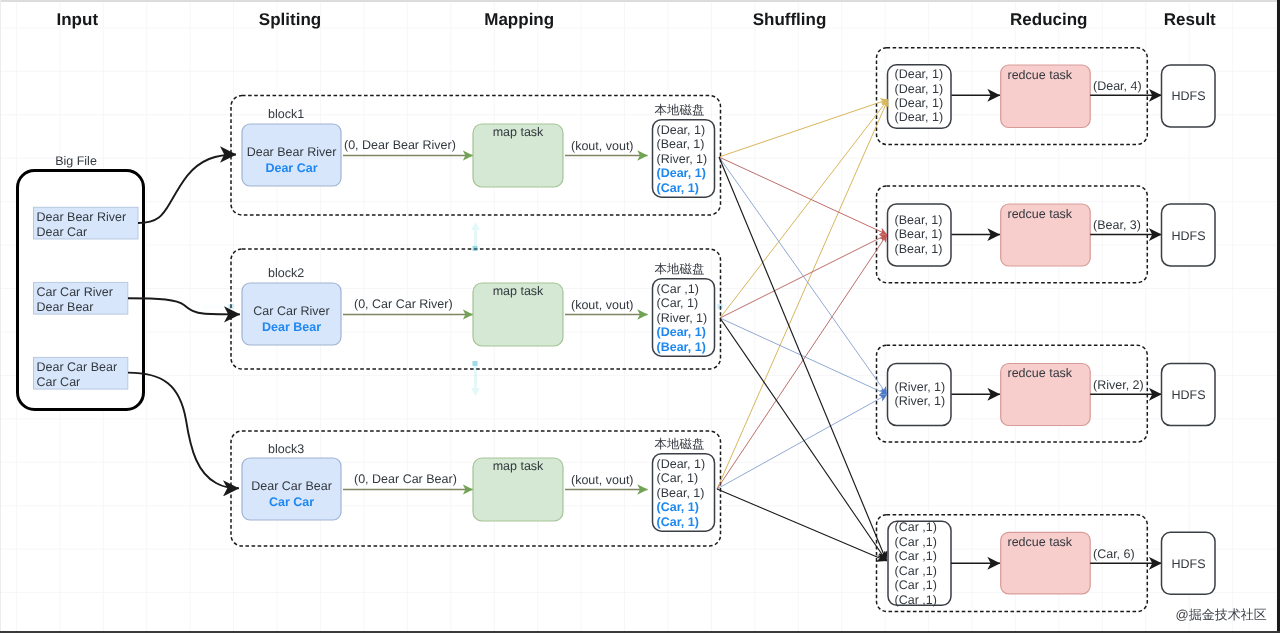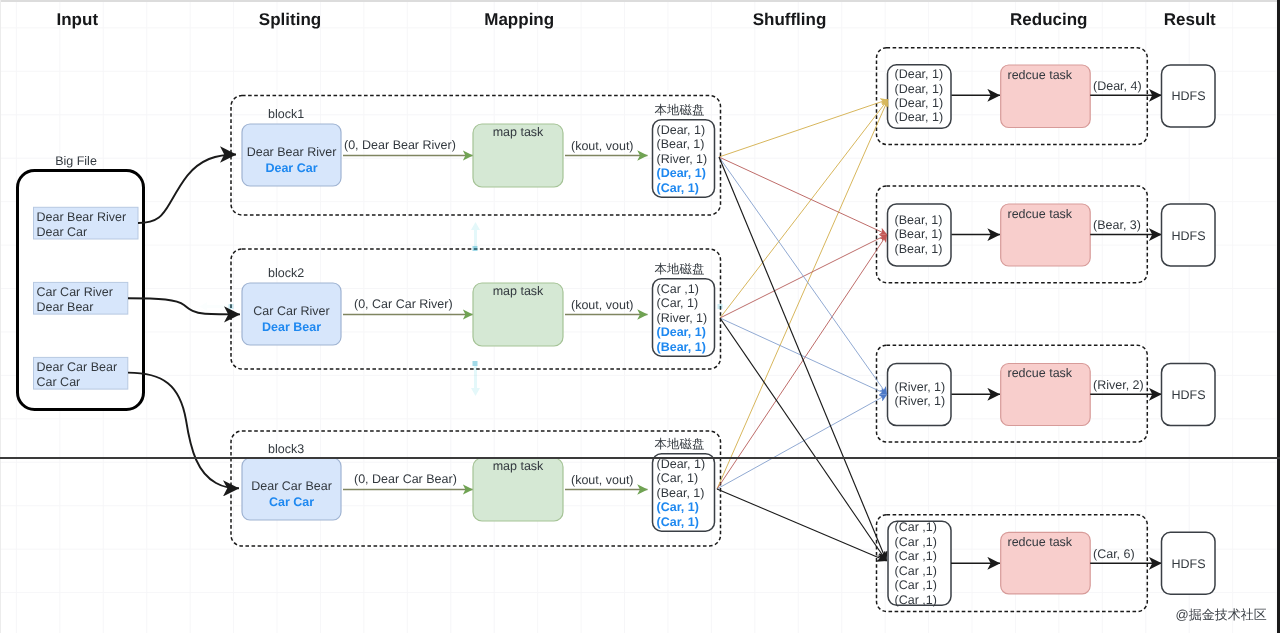--- a/index.html
+++ b/index.html
@@ -1,18 +1,18 @@
 <!DOCTYPE html>
 <html><head>
 <meta charset="utf-8">
 <style>
   html,body{margin:0;padding:0;}
   body{width:1280px;height:633px;overflow:hidden;background:#ffffff;
        font-family:"Liberation Sans",sans-serif;-webkit-font-smoothing:antialiased;-moz-osx-font-smoothing:grayscale;text-rendering:geometricPrecision;}
-  #canvas{position:relative;transform:translateZ(0);will-change:transform;width:1280px;height:459px;text-align:right;}
+  #canvas{position:relative;transform:translateZ(0);will-change:transform;width:1280px;height:633px;text-align:right;}
   .grid{position:absolute;left:0;top:0;width:1280px;height:633px;
     background-image:linear-gradient(to right,#f6f6f8 1px,transparent 1px),
                      linear-gradient(to bottom,#f6f6f8 1px,transparent 1px);
     background-size:43.45px 43.45px;background-position:15.9px 27.4px;}
   .edge-top{position:absolute;left:0;top:0;width:1280px;height:2px;background:#dcdcdc;z-index:5;}
   .edge-left{position:absolute;left:0;top:0;width:1px;height:633px;background:#ececec;z-index:5;}
   .edge-right{position:absolute;right:0;top:0;width:3px;height:633px;background:#1a1a1a;z-index:5;}
   .edge-bottom{position:absolute;left:0;bottom:0;width:1280px;height:2px;background:#3a3a3a;z-index:5;}
   svg.layer{position:absolute;shape-rendering:geometricPrecision;left:0;top:0;width:1280px;height:633px;overflow:visible;}
   .hdr{font:bold 17px "Liberation Sans",sans-serif;fill:#17181a;text-anchor:middle;}

